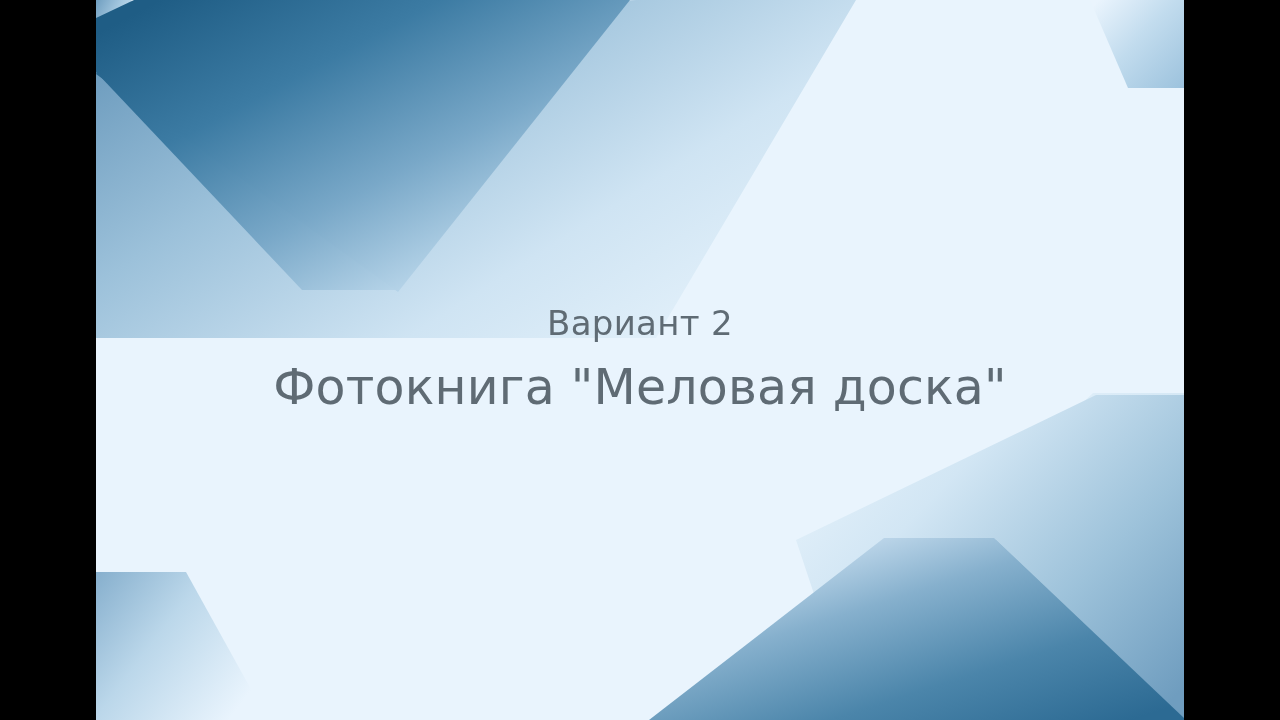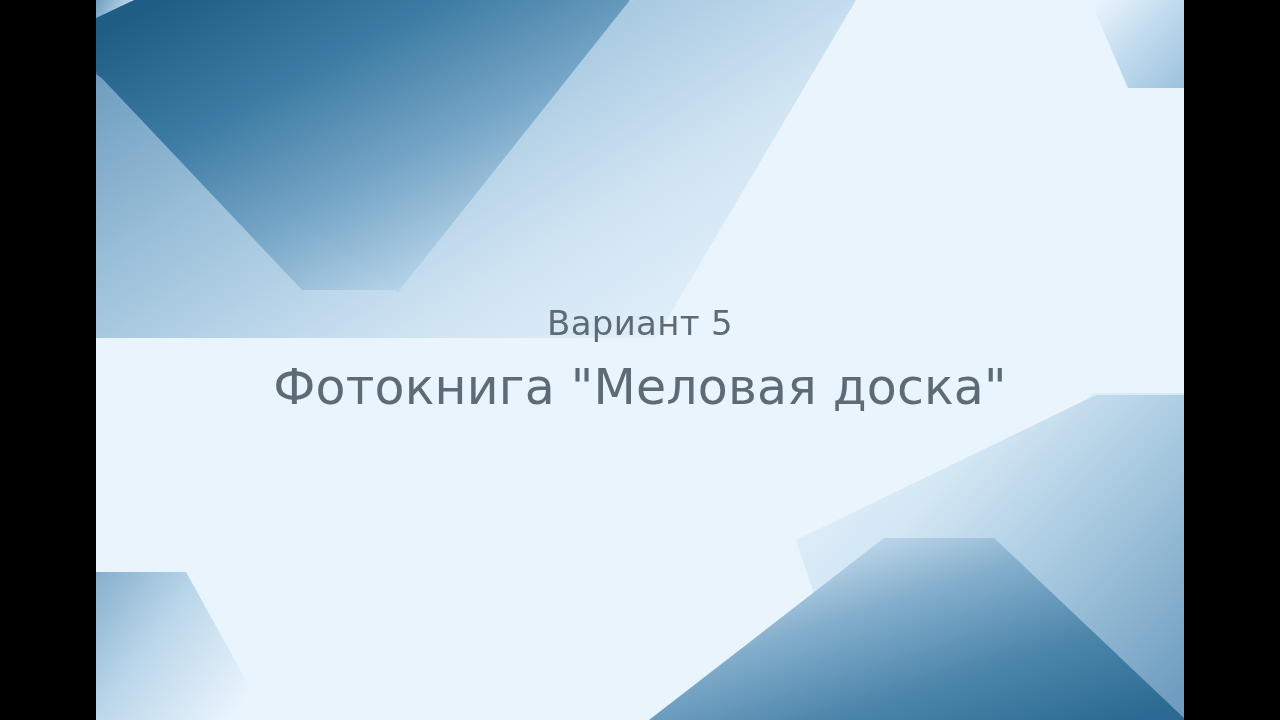--- a/index.html
+++ b/index.html
@@ -166,21 +166,21 @@
       <polygon points="105,720 180,536 700,536 1088,720" fill="url(#gradBRdark)" opacity="0"></polygon>
 
       <polygon points="905,720 1088,720 1088,600 1010,540 830,540 905,720" fill="url(#gradBRdark)" opacity="0"></polygon>
 
       <polygon points="790,540 900,540 1088,720 555,720" fill="url(#gradBRdark)"></polygon>
 
       <polygon points="788,538 898,538 1088,718 1088,720 553,720" fill="url(#gradBRdark)"></polygon>
     </svg>
 
     <div id="text-block">
-      <div class="subtitle">Вариант 5</div>
+      <div class="subtitle">Вариант 2</div>
       <div class="maintitle">Фотокнига "Меловая доска"</div>
     </div>
 
   </div>
 
   <div class="bar bar-left"></div>
   <div class="bar bar-right"></div>
 
 </div>
 

